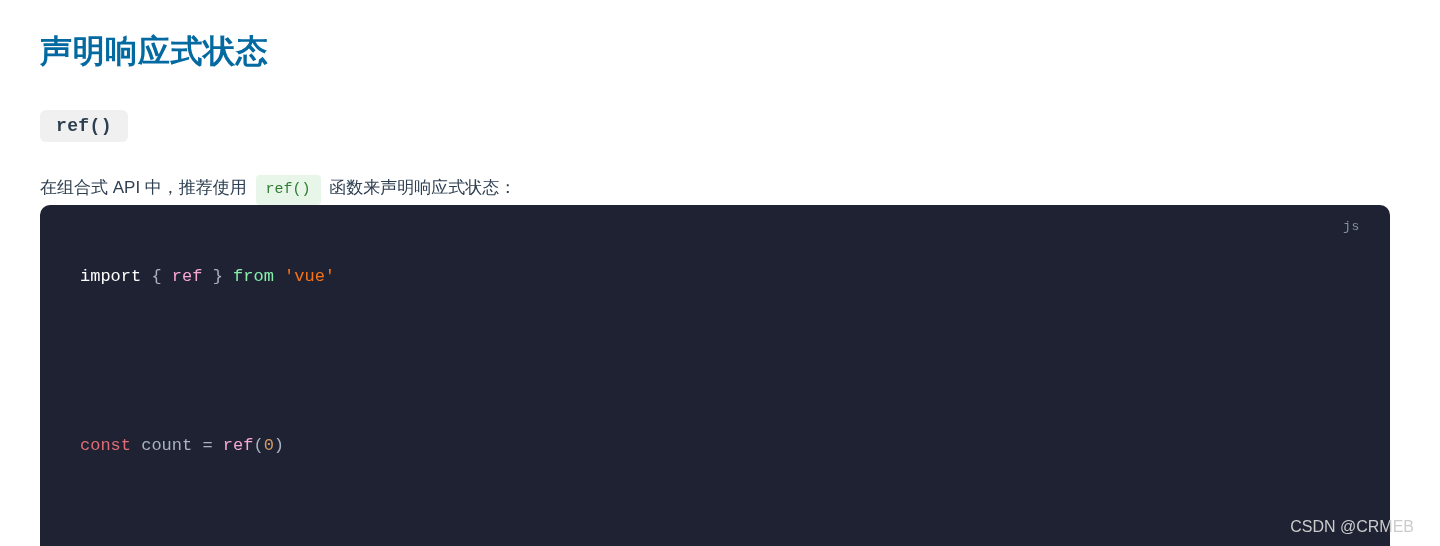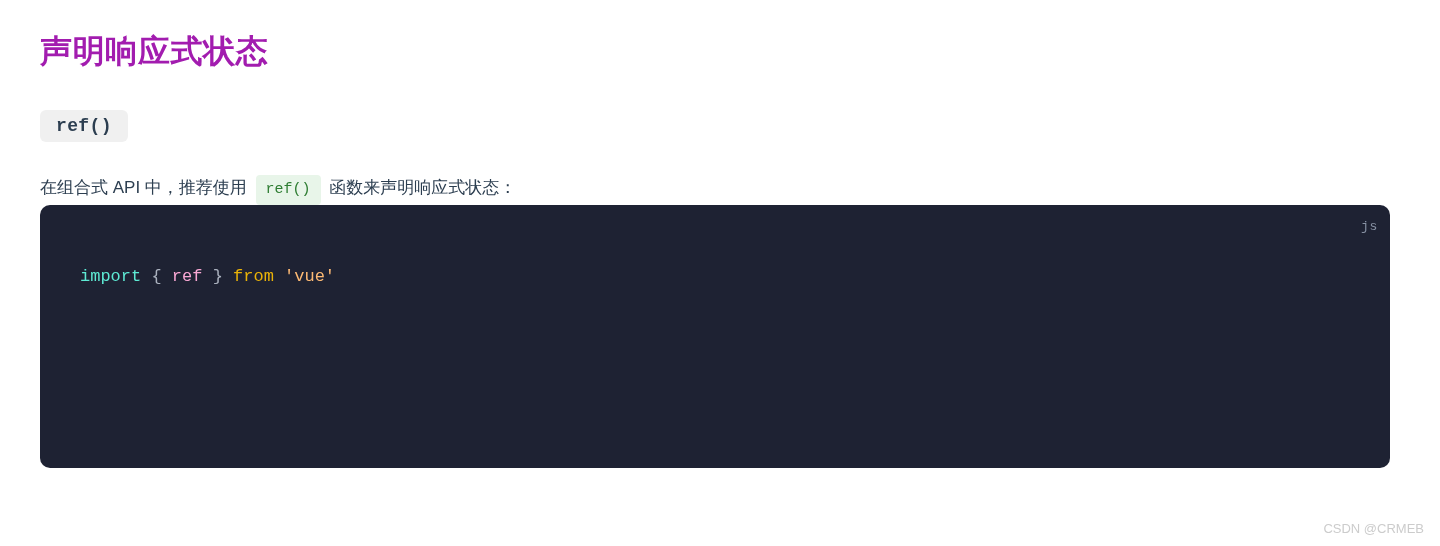--- a/index.html
+++ b/index.html
@@ -13,21 +13,21 @@
       font-family: -apple-system, BlinkMacSystemFont, 'Segoe UI', 'PingFang SC', 'Hiragino Sans GB', 'Microsoft YaHei', sans-serif;
       width: 1440px;
       min-height: 546px;
       padding: 30px 50px 30px 40px;
       color: #2c3e50;
     }
 
     .page-title {
       font-size: 32px;
       font-weight: 700;
-      color: #a21caf;
+      color: #0369a1;
       margin-bottom: 36px;
       letter-spacing: 0.02em;
     }
 
     .badge-ref {
       display: inline-block;
       background: #f0f0f0;
       border-radius: 6px;
       padding: 6px 16px;
       font-family: 'Courier New', 'Consolas', monospace;
@@ -59,21 +59,21 @@
       background: #1e2233;
       border-radius: 10px;
       padding: 30px 40px 36px 40px;
       position: relative;
       max-width: 1360px;
     }
 
     .code-lang-badge {
       position: absolute;
       top: 14px;
-      right: 12px;
+      right: 30px;
       font-family: 'Courier New', 'Consolas', monospace;
       font-size: 13px;
       color: #8892a4;
       letter-spacing: 0.05em;
     }
 
     .code-content {
       font-family: 'Courier New', 'Consolas', 'Lucida Console', monospace;
       font-size: 17px;
       line-height: 1.7;
@@ -82,35 +82,35 @@
     .code-line {
       display: block;
       margin-bottom: 4px;
     }
 
     .code-line-gap {
       display: block;
       height: 20px;
     }
 
-    .kw-import { color: #5eead4; }
-    .kw-from   { color: #eab308; }
-    .str-vue   { color: #fdba74; }
+    .kw-import { color: #ffffff; }
+    .kw-from   { color: #86efac; }
+    .str-vue   { color: #f97316; }
     .kw-const  { color: #e06c75; }
     .var-count { color: #abb2bf; }
     .op-eq     { color: #abb2bf; }
     .fn-ref    { color: #f9a8d4; }
     .num-zero  { color: #d19a66; }
     .punct     { color: #abb2bf; }
 
     .watermark {
       position: fixed;
       bottom: 10px;
-      right: 16px;
-      font-size: 13px;
+      right: 26px;
+      font-size: 16px;
       color: #cccccc;
       font-family: Arial, sans-serif;
     }
   </style>
 </head>
 <body>
 
 
 
 <h1 class="page-title">声明响应式状态</h1>
@@ -122,19 +122,20 @@
   <span class="inline-code">ref()</span>
   <span>函数来声明响应式状态：</span>
 </p>
 
 <div class="code-block-wrapper">
 
   <span class="code-lang-badge">js</span>
 
   <pre class="code-content">    <span class="code-line"><span class="kw-import">import</span><span class="punct"> </span><span class="punct">{</span><span class="punct"> </span><span class="fn-ref">ref</span><span class="punct"> </span><span class="punct">}</span><span class="punct"> </span><span class="kw-from">from</span><span class="punct"> </span><span class="str-vue">'vue'</span></span>
     <span class="code-line-gap"></span>
+    <span class="code-line"><span class="kw-const">const</span><span class="punct"> </span><span class="var-count">count</span><span class="punct"> </span><span class="op-eq">=</span><span class="punct"> </span><span class="fn-ref">ref</span><span class="punct">(</span><span class="num-zero">0</span><span class="punct">)</span></span>
   </pre>
 </div>
 
 <div class="watermark">CSDN @CRMEB</div>
 
 
 
 
 </body></html>

